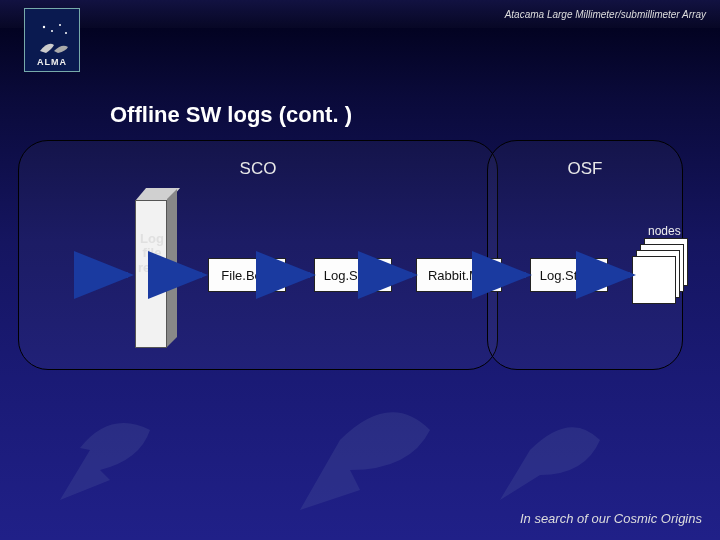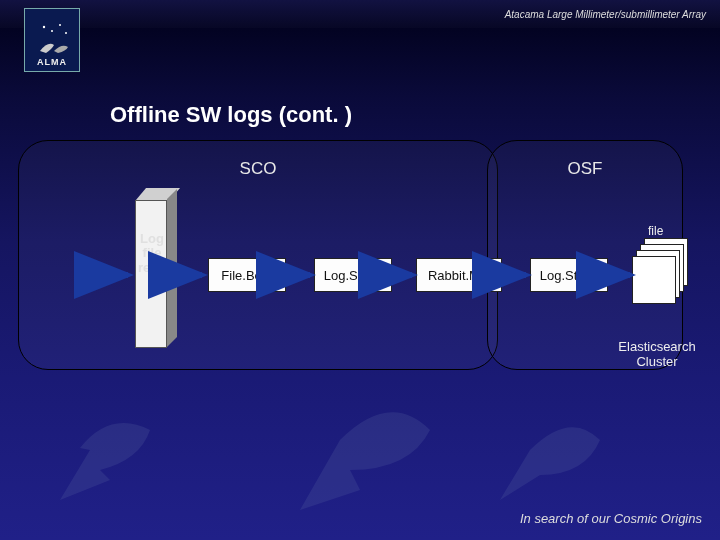--- a/index.html
+++ b/index.html
@@ -114,22 +114,21 @@
   <div class="pbox ls2">
       <span>Log.Stash</span>
     </div>
 
   <div class="stack">
     <div class="card c1"></div>
       <div class="card c2"></div>
       <div class="card c3"></div>
       <div class="card c4"></div>
   </div>
-  <div class="stack-label">file</div>
-  <div class="es-label">Elasticsearch Cluster</div>
+  <div class="stack-label">nodes</div>
 
   <svg style="position:absolute;left:0;top:0" width="720" height="240">
     <defs>
       <marker id="ah" markerWidth="10" markerHeight="8" refX="9" refY="4" orient="auto">
         <path d="M0,0 L10,4 L0,8 Z" fill="#1a3aa0"></path>
       </marker>
     </defs>
     <g stroke="#1a3aa0" stroke-width="6" marker-end="url(#ah)">
       <line x1="100" y1="135" x2="128" y2="135"></line>
       <line x1="172" y1="135" x2="202" y2="135"></line>

